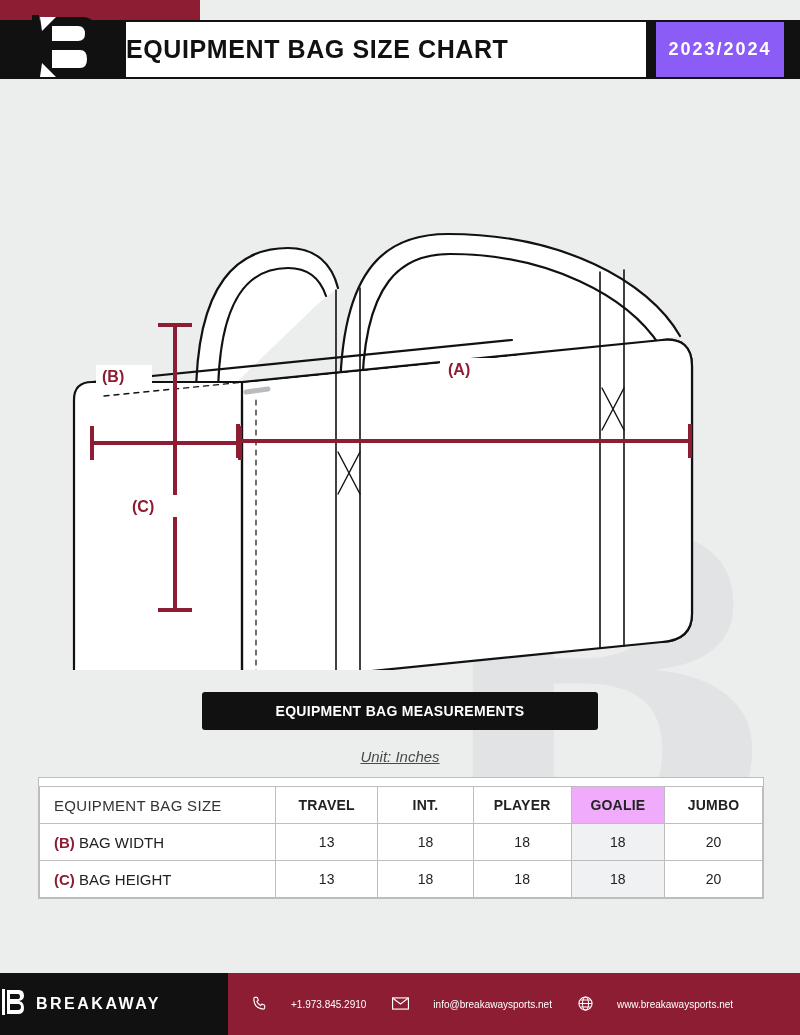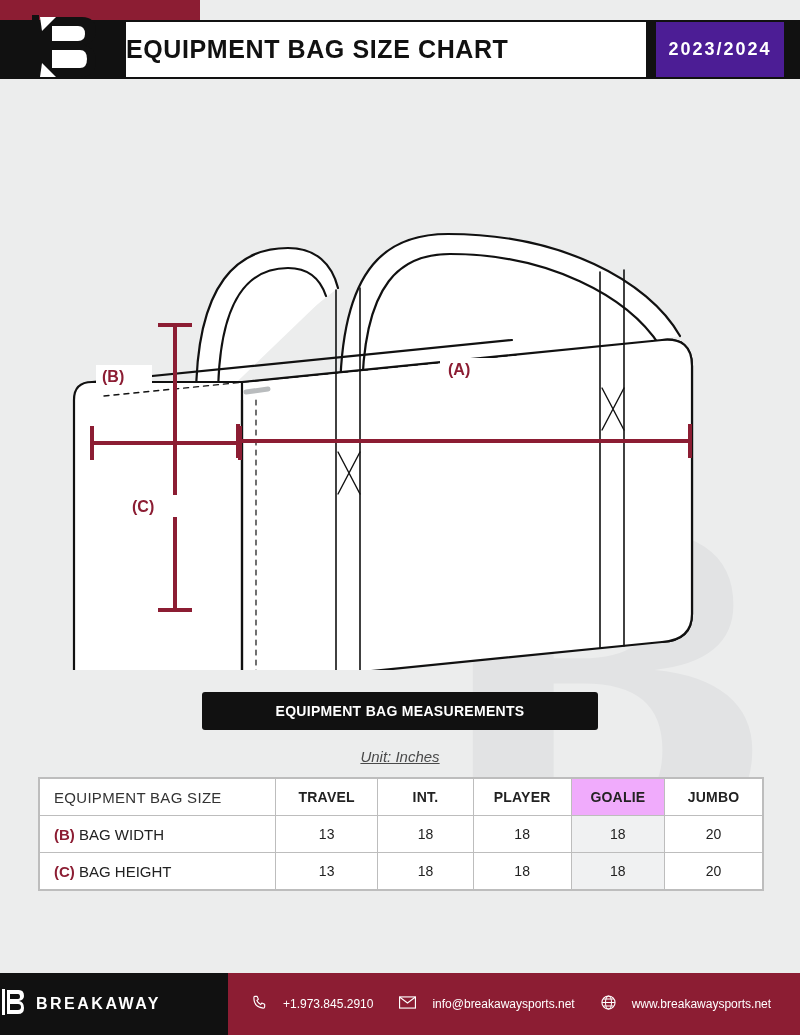--- a/index.html
+++ b/index.html
@@ -52,21 +52,21 @@
   .title-plate span {
     font-size: 25px;
     font-weight: bold;
     letter-spacing: 0.6px;
     color: #111111;
   }
   .year-badge {
     position: absolute;
     top: 22px; left: 656px;
     width: 128px; height: 55px;
-    background: #4c1d95;
+    background: #8b5cf6;
     display: flex; align-items: center; justify-content: center;
   }
   .year-badge span {
     color: #ffffff;
     font-size: 18px;
     font-weight: bold;
     letter-spacing: 2px;
   }
 
   
@@ -119,20 +119,21 @@
   .table-wrap {
     position: absolute;
     top: 777px; left: 38px;
     width: 726px;
     background: #ffffff;
     border: 1px solid #bdbdbd;
   }
   table {
     width: 100%;
     border-collapse: collapse;
+    margin-top: 8px;
   }
   th, td {
     border: 1px solid #bdbdbd;
     height: 37px;
     font-size: 14px;
     color: #222222;
     text-align: center;
     font-weight: normal;
   }
   thead th {
@@ -185,23 +186,23 @@
     letter-spacing: 2.5px;
   }
   .footer-contact {
     flex: 1; height: 62px;
     background: #8c1d33;
     display: flex; align-items: center;
     gap: 26px;
     padding-left: 24px;
   }
   .contact-item {
-    display: flex; align-items: center; gap: 16px;
+    display: flex; align-items: center; gap: 24px;
     color: #ffffff;
-    font-size: 12px;
+    font-size: 10px;
   }
   .contact-item svg { flex: none; }
 </style>
 </head>
 <body>
 
 <div class="page">
 
   <div class="watermark">B</div>
 

